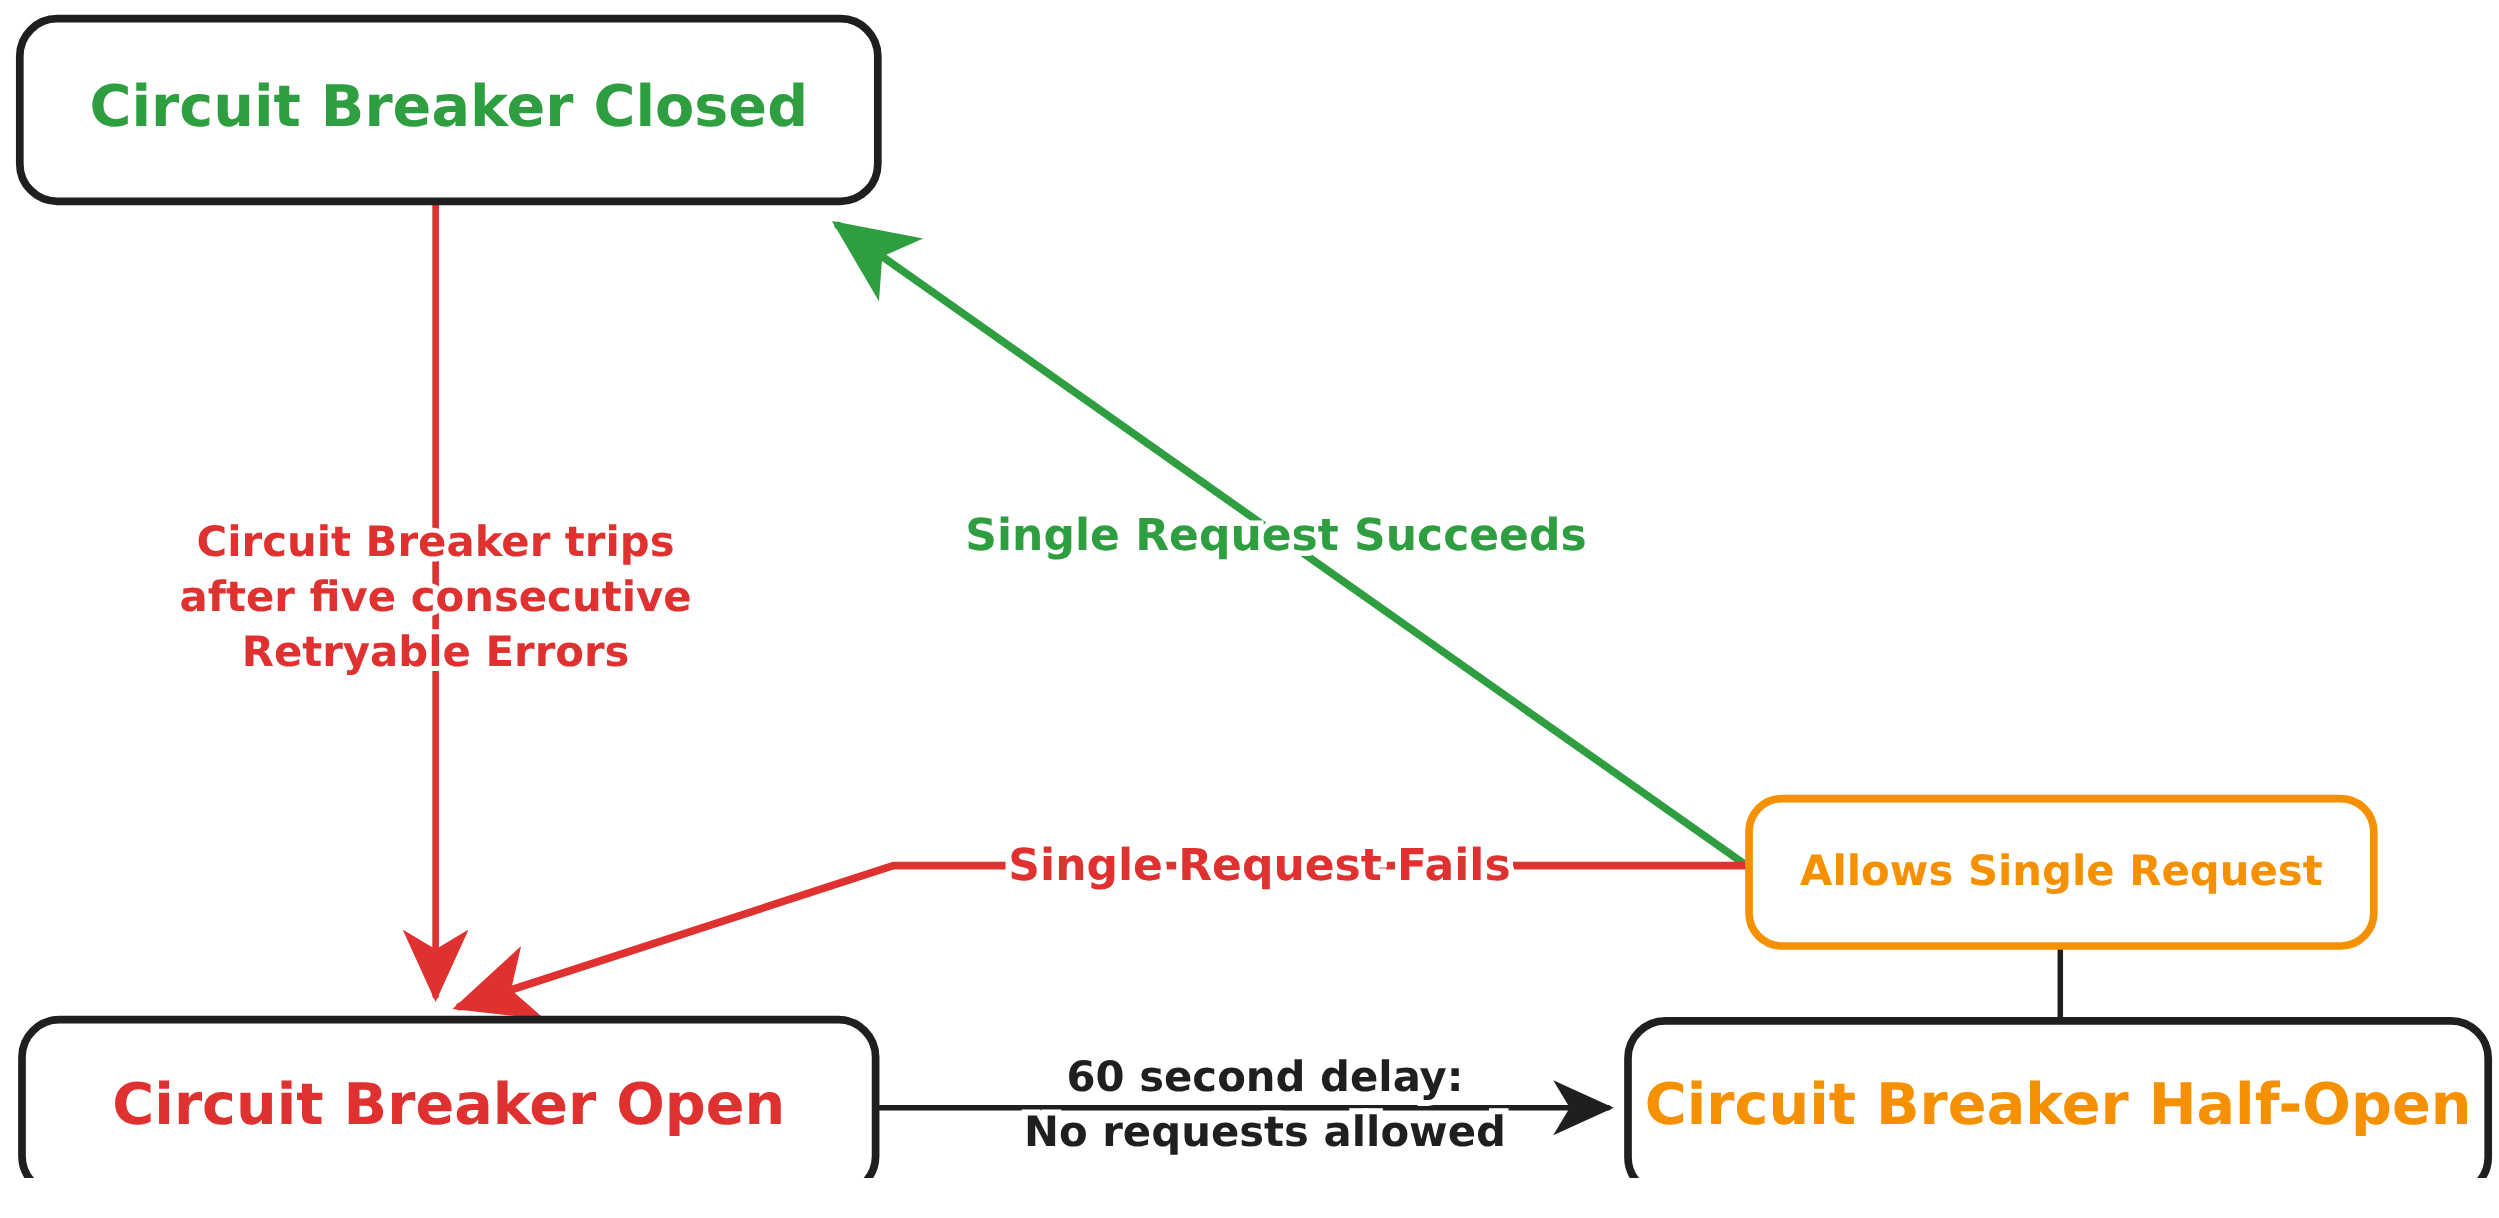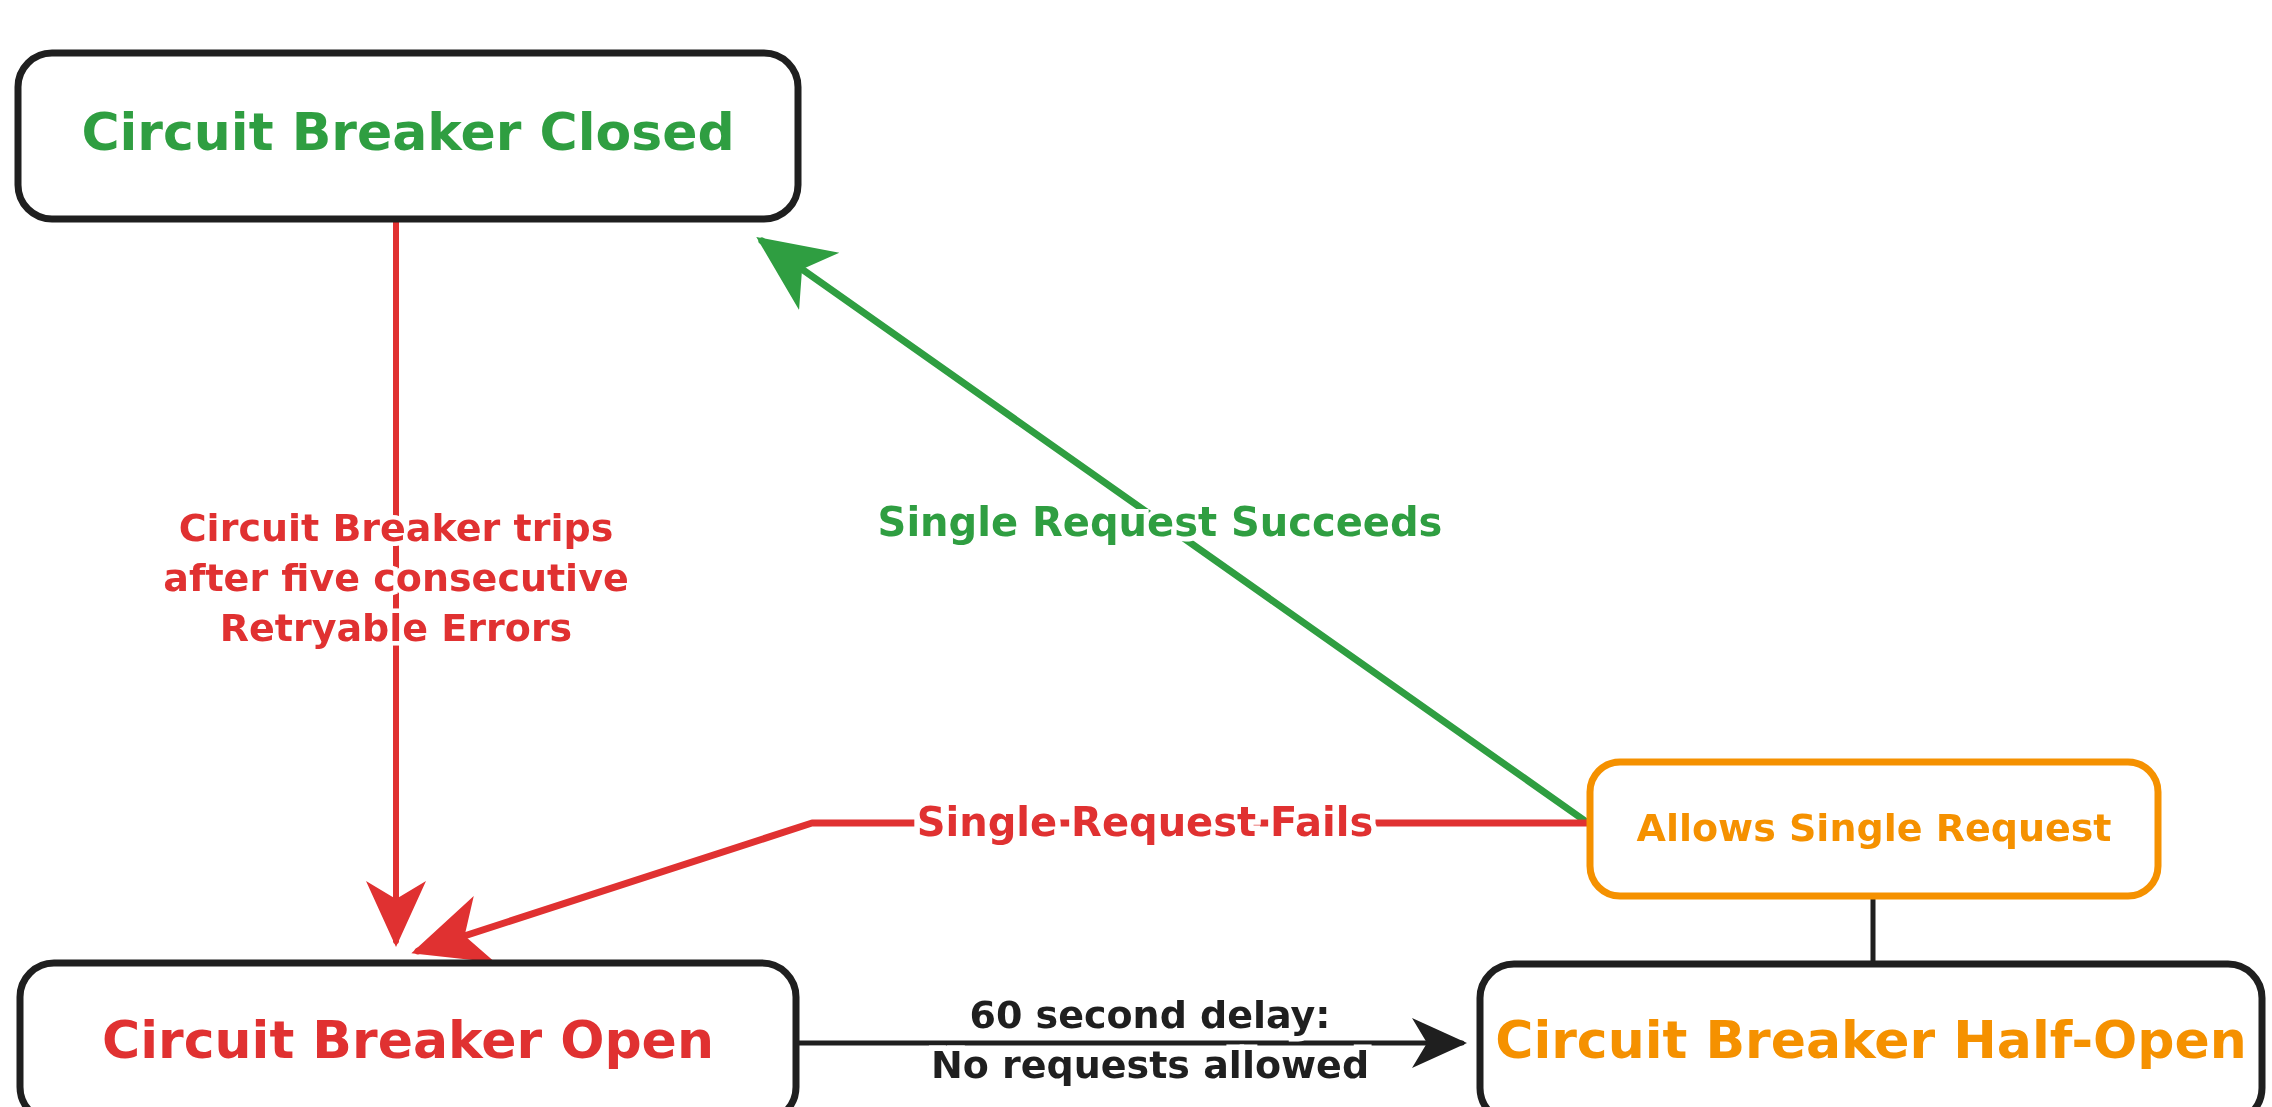--- a/index.html
+++ b/index.html
@@ -9,21 +9,20 @@
   }
   body {
     font-family: "DejaVu Sans", sans-serif;
   }
   #diagram-root {
     position: relative;
     width: 2272px;
     height: 1071px;
     background: #ffffff;
     overflow: hidden;
-    margin-top: 36px;
   }
   #diagram-svg {
     position: absolute;
     left: 0;
     top: 0;
     width: 2272px;
     height: 1107px;
   }
   .node-label,
   .edge-label {

